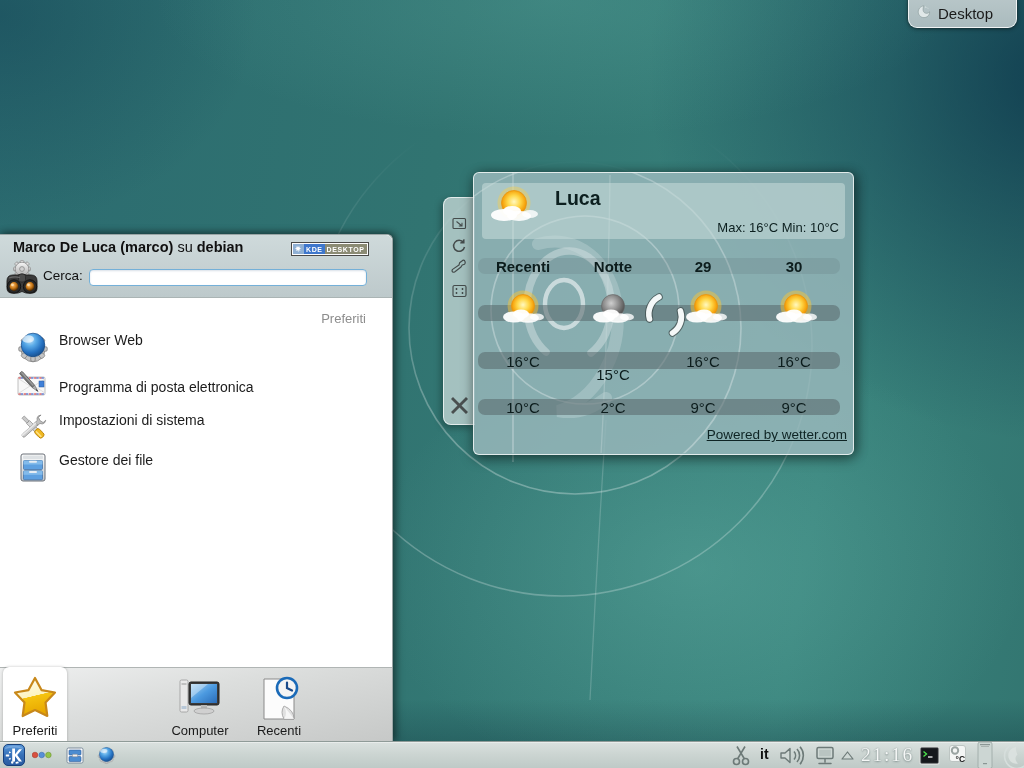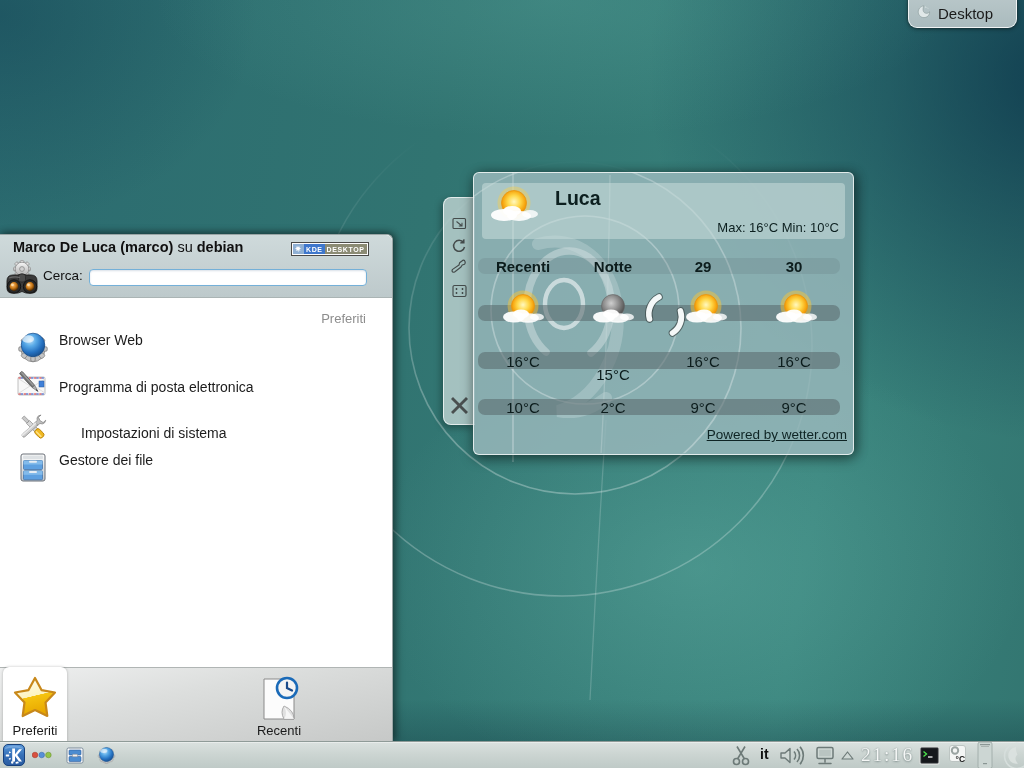--- a/index.html
+++ b/index.html
@@ -347,21 +347,21 @@
       <rect x="14.9" y="10" width="4.2" height="12" fill="#d8d8d8" stroke="#808080" stroke-width="0.6"></rect>
       <rect x="14" y="21" width="6" height="10" rx="2.5" fill="#f0b820" stroke="#b07800" stroke-width="0.8"></rect>
       <rect x="15.2" y="22" width="1.6" height="8" rx="0.8" fill="#ffe080"></rect>
     </g>
     <g transform="rotate(48 17 17)">
       <path d="M13.5 3 Q 11.5 5.5 13 8 L 15 9.5 L 15 13 L 19 13 L 19 9.5 L 21 8 Q 22.5 5.5 20.5 3 L 20.5 6.5 L 17 7.5 L 13.5 6.5 Z" fill="#c0c0c0" stroke="#787878" stroke-width="0.6"></path>
       <rect x="15.2" y="12" width="3.6" height="19" rx="1.4" fill="#cccccc" stroke="#787878" stroke-width="0.6"></rect>
       <rect x="15.2" y="12" width="1.6" height="19" fill="#e8e8e8"></rect>
     </g>
   </svg>
-  <span class="kitem" style="top:190px;margin-left:22px;">Impostazioni di sistema</span>
+  <span class="kitem" style="top:177px;">Impostazioni di sistema</span>
 
   <svg class="kico" style="top:215px;" viewBox="0 0 34 34">
     <defs>
         <linearGradient id="draw" x1="0" y1="0" x2="0" y2="1">
           <stop offset="0%" stop-color="#fdfdfd"></stop>
           <stop offset="100%" stop-color="#c2c6ca"></stop>
         </linearGradient>
       </defs>
     <rect x="5" y="4" width="24" height="27" rx="2" fill="url(#draw)" stroke="#6a7078" stroke-width="1"></rect>
     <rect x="7" y="5.5" width="20" height="3.5" rx="1" fill="#dde1e4"></rect>
@@ -383,20 +383,40 @@
               <stop offset="0%" stop-color="#fffdf2"></stop>
               <stop offset="55%" stop-color="#fdf4c0"></stop>
               <stop offset="56%" stop-color="#f5c410"></stop>
               <stop offset="100%" stop-color="#e8a800"></stop>
             </linearGradient>
           </defs>
         <path d="M23 2 L29.5 14.1 L43 16.5 L33.5 26.4 L35.3 40 L23 34 L10.7 40 L12.5 26.4 L3 16.5 L16.5 14.1 Z" fill="url(#star)" stroke="#c8881a" stroke-width="2.2" stroke-linejoin="round"></path>
       </svg>
       <span class="lbl">Preferiti</span>
     </div>
+    <div class="ktab" style="left:155px;">
+      <svg width="46" height="46" viewBox="0 0 46 46">
+        <defs>
+            <linearGradient id="scr" x1="0" y1="0" x2="1" y2="1">
+              <stop offset="0%" stop-color="#a8d4f4"></stop>
+              <stop offset="50%" stop-color="#4c9ae0"></stop>
+              <stop offset="100%" stop-color="#2a6cb8"></stop>
+            </linearGradient>
+          </defs>
+        <rect x="3" y="4" width="8" height="32" rx="1.5" fill="#e8e8e8" stroke="#9a9a9a" stroke-width="0.8"></rect>
+        <rect x="4.5" y="7" width="5" height="2" fill="#c0c0c0"></rect>
+        <rect x="4.5" y="30" width="5" height="3" fill="#b8c8d8"></rect>
+        <rect x="12" y="6" width="30" height="23" rx="2" fill="#3a3a3a" stroke="#222" stroke-width="1"></rect>
+        <rect x="14" y="8" width="26" height="19" fill="url(#scr)"></rect>
+        <path d="M14 8 L31 8 L14 22 Z" fill="#ffffff" opacity="0.35"></path>
+        <rect x="24" y="29" width="6" height="4" fill="#b8b8b8"></rect>
+        <ellipse cx="27" cy="35" rx="10" ry="3" fill="#d0d0d0" stroke="#9a9a9a" stroke-width="0.7"></ellipse>
+      </svg>
+      <span class="lbl">Computer</span>
+    </div>
     <div class="ktab" style="left:234px;">
       <svg width="46" height="46" viewBox="0 0 46 46">
         <path d="M8 3 L32 3 L38 9 L38 43 L8 43 Z" fill="#fcfcfc" stroke="#8a8a8a" stroke-width="1"></path>
         <path d="M28 30 Q 38 34 38 43 L 28 43 Q 24 36 28 30 Z" fill="#e0e0e0" stroke="#9a9a9a" stroke-width="0.8"></path>
         <path d="M28 30 Q 32 38 28 43 L 38 43 Z" fill="#ffffff" opacity="0.7"></path>
         <circle cx="31" cy="12" r="10" fill="#f4f4f4" stroke="#1a6ab8" stroke-width="2.6"></circle>
         <path d="M31 6.5 L31 12 L36 14.5" stroke="#1a4a8a" stroke-width="2.2" fill="none" stroke-linecap="round"></path>
       </svg>
       <span class="lbl">Recenti</span>
     </div>

